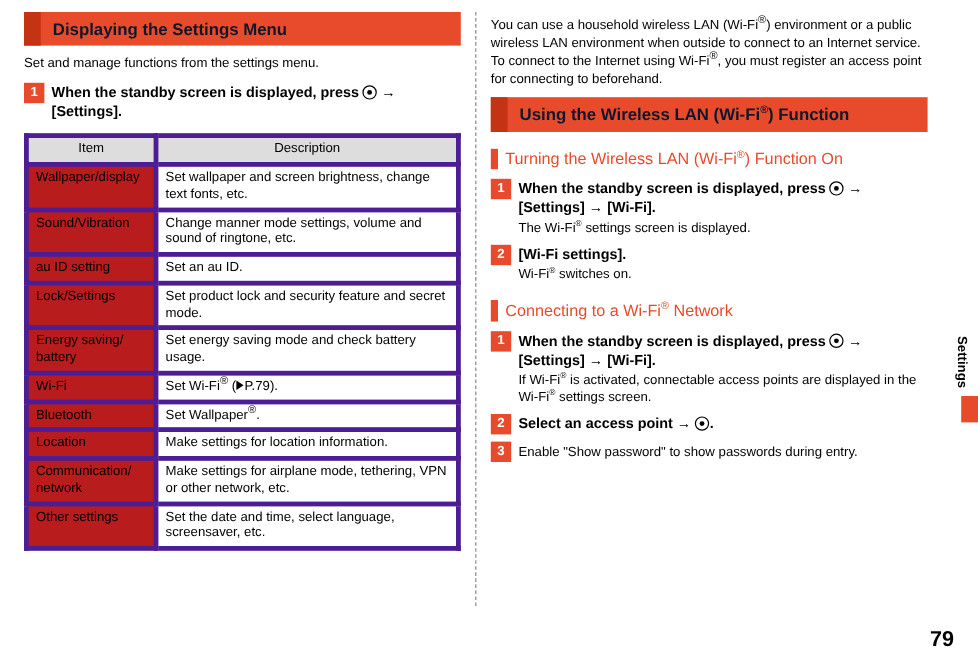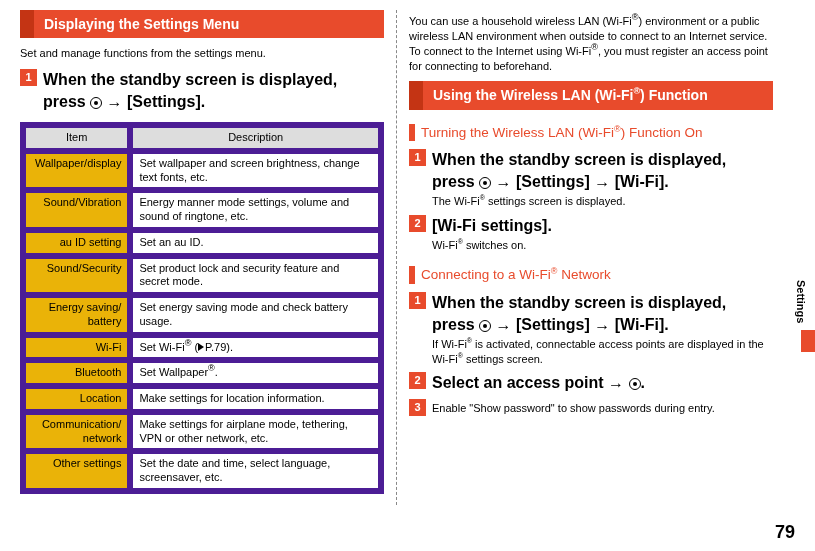--- a/index.html
+++ b/index.html
@@ -21,21 +21,21 @@
     flex: 1;
     padding: 0 12px;
   }
   .divider {
     width: 0;
     border-left: 1.5px dashed #888;
     height: 495px;
   }
   .section-banner {
     background: #e84b2c;
-    color: #ffffff;
+    color: #0f172a;
     font-weight: bold;
     font-size: 14px;
     padding: 5px 10px;
     border-left: 14px solid #c43414;
     margin-bottom: 8px;
     line-height: 1.3;
   }
   .section-banner sup { font-size: 9px; }
   p.body { margin: 4px 0 8px 0; line-height: 1.35; }
   .step-row { display: flex; gap: 6px; margin: 6px 0 2px 0; }
@@ -44,21 +44,21 @@
     color: #fff;
     width: 17px;
     height: 17px;
     min-width: 17px;
     text-align: center;
     line-height: 17px;
     font-weight: bold;
     font-size: 11px;
   }
   .step-body { flex: 1; }
-  .step-title { font-weight: bold; font-size: 16px; line-height: 1.35; }
+  .step-title { font-weight: bold; font-size: 12px; line-height: 1.35; }
   .step-sub { font-size: 11px; margin-top: 2px; line-height: 1.3; }
   .step-sub sup { font-size: 7px; }
   .arrow { font-weight: bold; }
   .dot-circle {
     display: inline-block;
     width: 12px; height: 12px;
     border: 1px solid #000;
     border-radius: 50%;
     vertical-align: -2px;
     position: relative;
@@ -71,32 +71,32 @@
     background: #000;
     border-radius: 50%;
   }
   table.settings {
     width: 100%;
     border-collapse: collapse;
     margin-top: 10px;
     font-size: 11px;
   }
   table.settings th, table.settings td {
-    border: 6px solid #4c1d95;
+    border: 4px solid #4c1d95;
     padding: 3px 6px;
     text-align: left;
     vertical-align: top;
     line-height: 1.25;
   }
   table.settings th {
     background: #ddd;
     font-weight: normal;
     text-align: center;
   }
-  table.settings td.item { background: #eab308; width: 30%; text-align: right; }
+  table.settings td.item { background: #b91c1c; width: 30%; }
   .ref-tri {
     display: inline-block;
     width: 0; height: 0;
     border-top: 4px solid transparent;
     border-bottom: 4px solid transparent;
     border-left: 6px solid #000;
     vertical-align: 0;
     margin-right: 1px;
   }
   .sub-heading {
@@ -160,28 +160,28 @@
           <th>Description</th>
         </tr>
       </thead>
       <tbody>
         <tr>
             <td class="item">Wallpaper/display</td>
             <td>Set wallpaper and screen brightness, change text fonts, etc.</td>
           </tr>
         <tr>
             <td class="item">Sound/Vibration</td>
-            <td>Energy manner mode settings, volume and sound of ringtone, etc.</td>
+            <td>Change manner mode settings, volume and sound of ringtone, etc.</td>
           </tr>
         <tr>
             <td class="item">au ID setting</td>
             <td>Set an au ID.</td>
           </tr>
         <tr>
-            <td class="item">Sound/Security</td>
+            <td class="item">Lock/Settings</td>
             <td>Set product lock and security feature and secret mode.</td>
           </tr>
         <tr>
             <td class="item">Energy saving/ battery</td>
             <td>Set energy saving mode and check battery usage.</td>
           </tr>
         <tr>
             <td class="item">Wi-Fi</td>
             <td><span>Set Wi-Fi</span><sup>®</sup><span> (</span><span class="ref-tri"></span><span>P.79</span><span>).</span></td>
           </tr>

